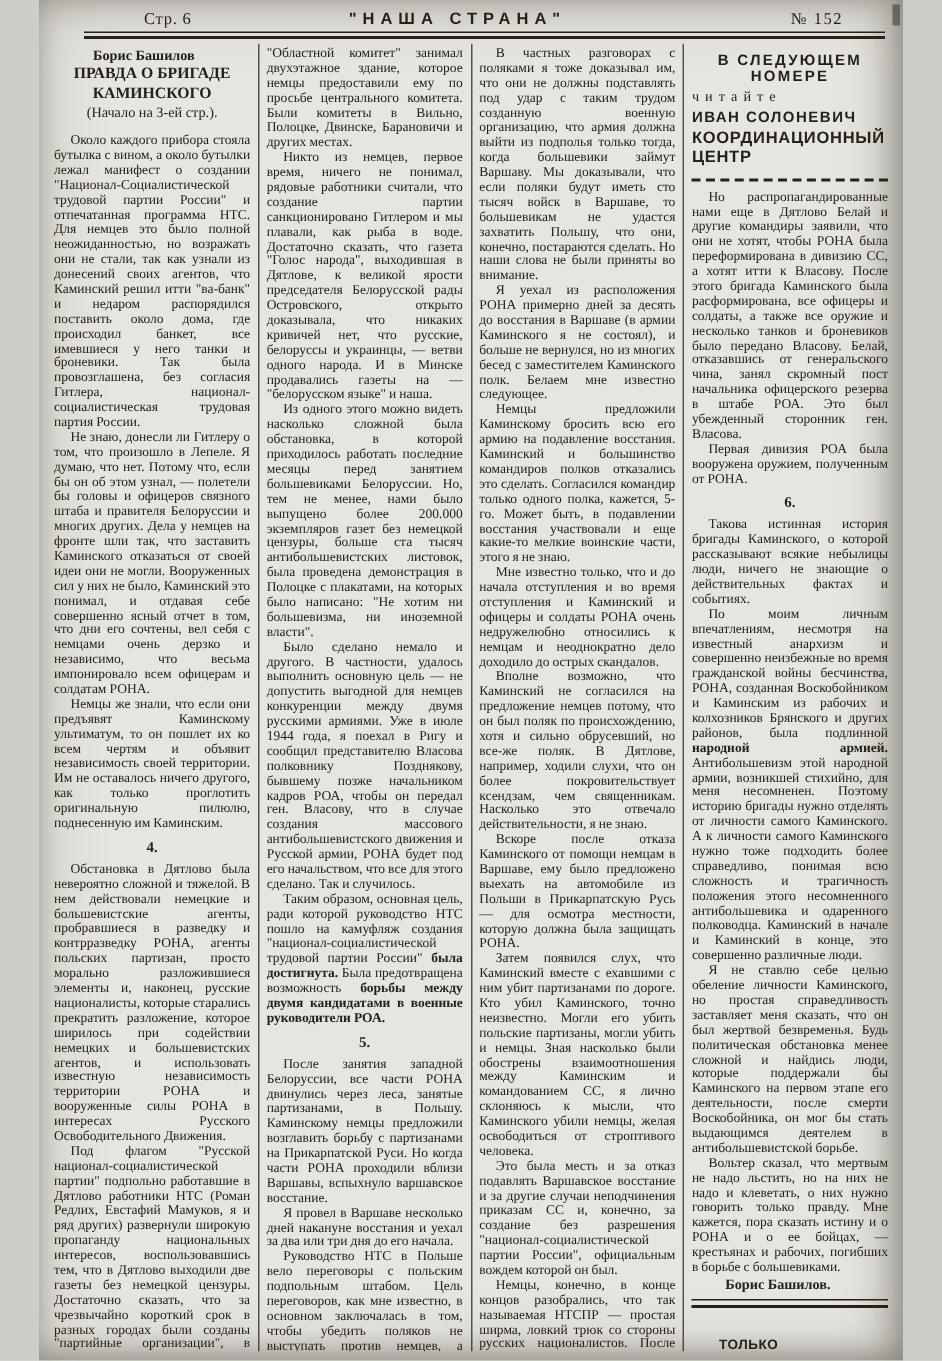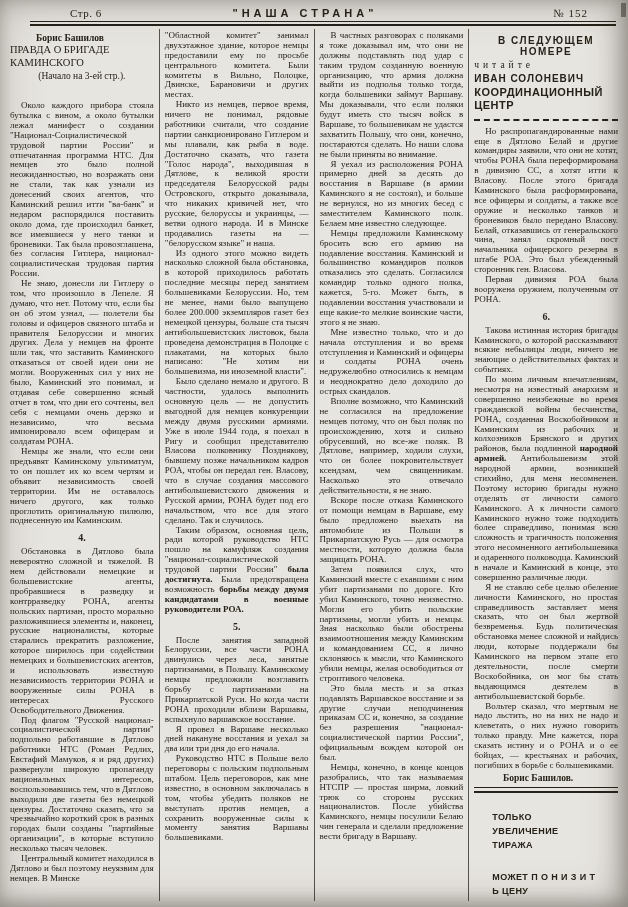--- a/index.html
+++ b/index.html
@@ -3,21 +3,21 @@
 <meta charset="utf-8">
 <style>
   :root{
     --paper:#e7e5df;
     --ink:#262219;
     --rule:#57534a;
   }
   html,body{margin:0;padding:0;background:#cfcdc7;}
   .page{
     position:relative;
-    width:628px;height:907px;
+    width:576px;height:907px;
     margin:0 auto;
     background:var(--paper);
     color:var(--ink);
     font-family:"Liberation Serif","DejaVu Serif",serif;
     overflow:hidden;
     box-sizing:border-box;
   }
   .page::after{
     content:"";position:absolute;inset:0;pointer-events:none;
     box-shadow:inset 0 0 45px rgba(60,55,45,.25), inset -10px 0 22px rgba(50,45,38,.28), inset 0 -6px 14px rgba(50,45,38,.18);
@@ -53,22 +53,22 @@
     padding:2px 5px 0 5px;
     overflow:hidden;
     font-size:9px;
     line-height:1.1;
   }
   .col + .col{border-left:1px solid var(--rule);}
 
   .b-p{margin:0;text-align:justify;text-indent:11px;word-spacing:-0.2px;}
   .b-p.cont{text-indent:0;}
   .b-byline{margin:2px 0 0 26px;font-weight:bold;font-size:9.5px;}
-  .b-title{margin:1px 0 0;text-align:left;font-weight:normal;font-size:10.5px;line-height:1.2;}
-  .b-note{margin:1px 0 20px;text-align:center;font-size:9.5px;}
+  .b-title{margin:1px 0 0;text-align:center;font-weight:bold;font-size:10.5px;line-height:1.2;}
+  .b-note{margin:1px 0 8px;text-align:center;font-size:9.5px;}
   .b-sec{margin:6px 0 4px;text-align:center;font-weight:bold;font-size:10px;}
   .b-nihead{margin:4px 0 2px;text-align:center;font-family:"Liberation Sans","DejaVu Sans",sans-serif;font-weight:bold;font-size:10px;letter-spacing:1.5px;}
   .b-niread{margin:3px 0;text-align:left;font-size:9.5px;letter-spacing:4px;}
   .b-niauthor{margin:3px 0 1px;text-align:left;font-family:"Liberation Sans","DejaVu Sans",sans-serif;font-weight:bold;font-size:10px;letter-spacing:1px;}
   .b-niwork{margin:2px 0 8px;text-align:left;font-family:"Liberation Sans","DejaVu Sans",sans-serif;font-weight:bold;font-size:11px;letter-spacing:.5px;}
   .b-dash{margin:4px 0 6px;border-top:2px dashed var(--ink);height:0;}
   .b-sig{margin:2px 16px 3px 0;text-align:center;font-weight:bold;font-size:9.5px;}
   .b-dbl{margin:4px 0 5px;height:3px;border-top:1px solid var(--ink);border-bottom:2px solid var(--ink);}
   .b-promo{
     margin:18px;text-align:left;

